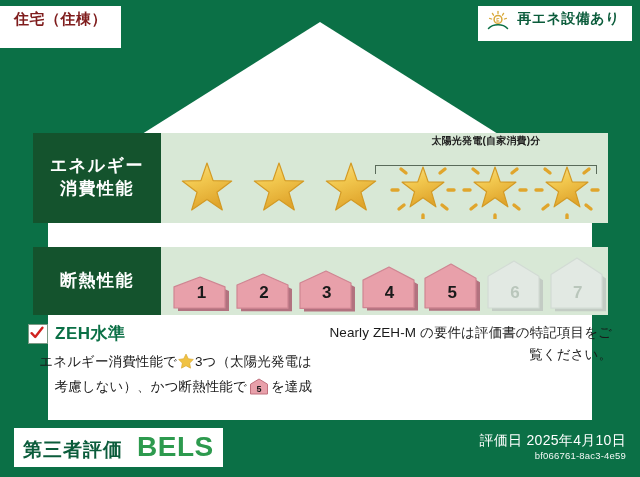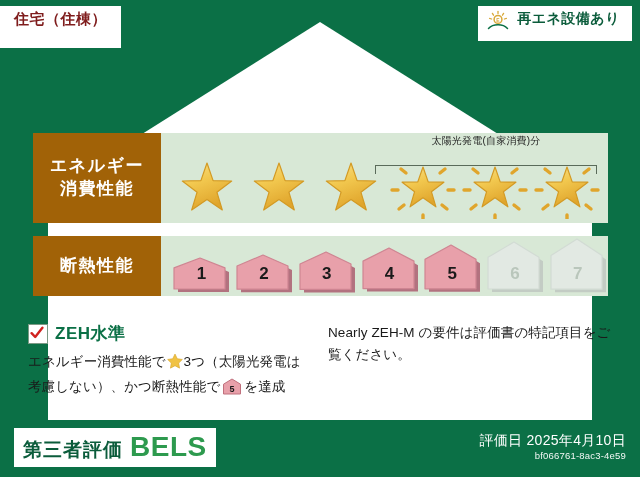--- a/index.html
+++ b/index.html
@@ -97,26 +97,26 @@
     position: absolute;
     left: 33px;
     top: 133px;
     width: 575px;
   }
   .perf-row {
     display: flex;
     align-items: stretch;
     height: 90px;
   }
-  .perf-row.row-insulation { height: 60px; margin-top: 13px; }
+  .perf-row.row-insulation { height: 68px; margin-top: 24px; }
 
   .row-label {
     width: 128px;
     flex: 0 0 128px;
-    background: #a16207;
+    background: #14532d;
     color: #ffffff;
     font-weight: bold;
     font-size: 17px;
     letter-spacing: 1.5px;
     display: flex;
     flex-direction: column;
     align-items: center;
     justify-content: center;
     line-height: 1.35;
     text-align: center;
@@ -150,21 +150,21 @@
   .solar-annot {
     position: absolute;
     top: 2px;
     left: 214px;
     width: 222px;
     text-align: center;
   }
   .solar-annot .sa-text {
     color: #1d1d1d;
     font-size: 10px;
-    font-weight: normal;
+    font-weight: bold;
     letter-spacing: 0.2px;
     line-height: 1.1;
     display: block;
     margin-bottom: 19px;
   }
   .solar-annot .sa-bracket {
     height: 8px;
     border-left: 1px solid #5a6b5a;
     border-right: 1px solid #5a6b5a;
     border-top: 1px solid #5a6b5a;
@@ -202,21 +202,21 @@
 
   
   .statements {
     position: absolute;
     left: 28px;
     top: 322px;
     width: 584px;
     display: flex;
     gap: 16px;
   }
-  .stmt { width: 286px; }
+  .stmt { width: 286px; text-align: right; }
   .stmt-head {
     display: flex;
     align-items: center;
     gap: 7px;
     margin-bottom: 6px;
   }
   .check-box {
     width: 18px; height: 18px;
     flex: 0 0 18px;
     border: 1px solid #7c9a85;
@@ -248,21 +248,21 @@
     bottom: 10px;
     display: flex;
     align-items: center;
     gap: 8px;
   }
   .bels-box {
     background: #ffffff;
     padding: 3px 9px 4px 9px;
     display: flex;
     align-items: baseline;
-    gap: 7px;
+    gap: 14px;
     white-space: nowrap;
   }
   .bels-jp {
     color: #0b5c3b;
     font-size: 19px;
     font-weight: bold;
     letter-spacing: 1px;
   }
   .bels-en {
     color: #2d9a4e;

